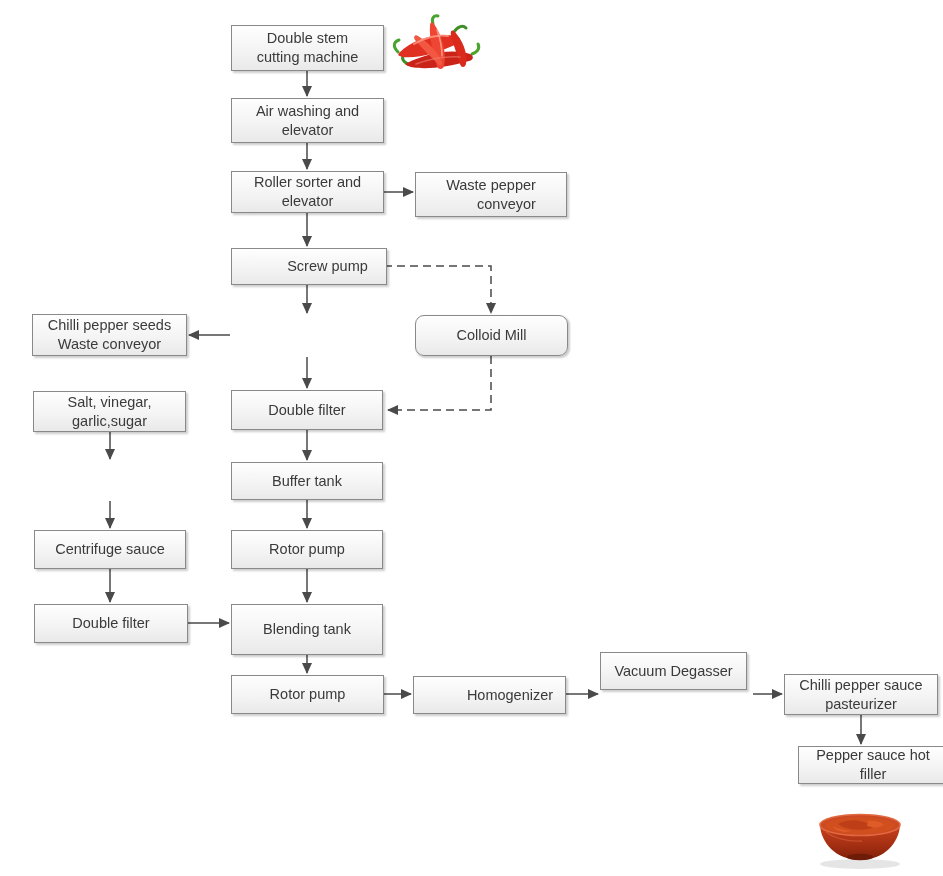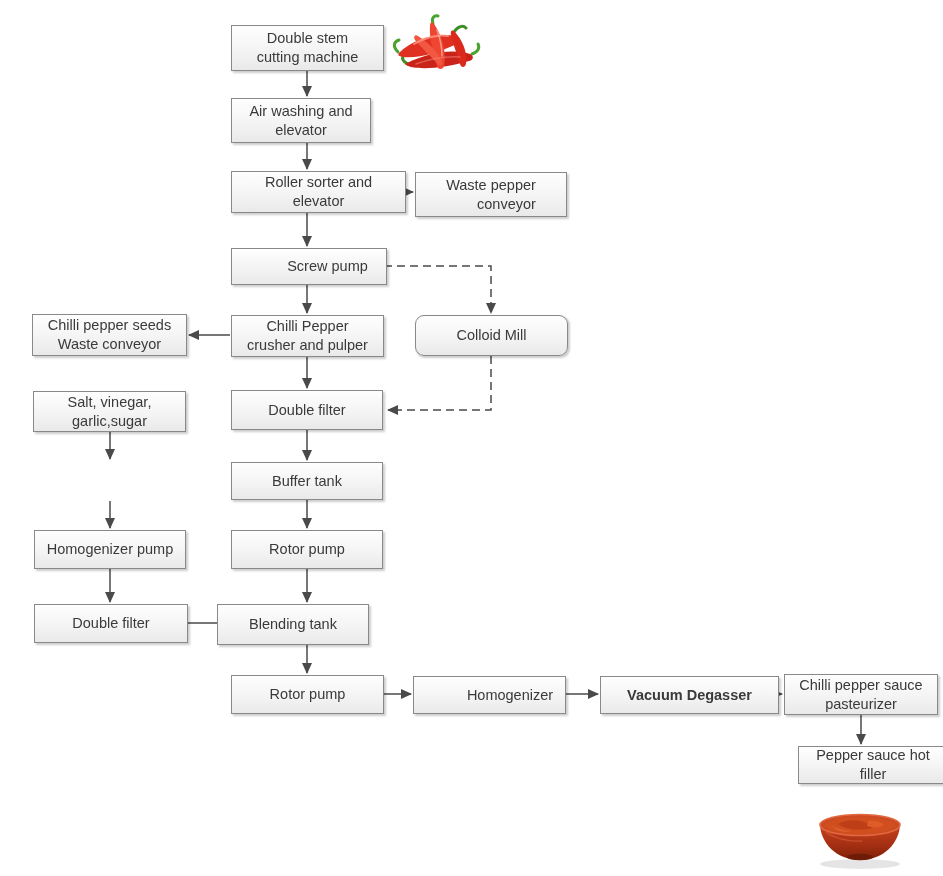--- a/index.html
+++ b/index.html
@@ -58,43 +58,41 @@
       <line x1="566" y1="694" x2="598" y2="694" marker-end="url(#arw)"></line>
       <line x1="753" y1="694" x2="782" y2="694" marker-end="url(#arw)"></line>
       <line x1="861" y1="715" x2="861" y2="744" marker-end="url(#arw)"></line>
       <polyline points="384,266 491,266 491,313" stroke-dasharray="8,5" marker-end="url(#arw)"></polyline>
       <polyline points="491,356 491,410 388,410" stroke-dasharray="8,5" marker-end="url(#arw)"></polyline>
     </g>
   </svg>
 
   <div class="node" style="left:231px;top:25px;width:153px;height:46px;">Double stem
 cutting machine</div>
-  <div class="node" style="left:231px;top:98px;width:140px;height:45px;">Air washing and
+  <div class="node" style="left:231px;top:98px;width:153px;height:45px;">Air washing and
 elevator</div>
-  <div class="node" style="left:231px;top:171px;width:175px;height:42px;">Roller  sorter and
+  <div class="node" style="left:231px;top:171px;width:153px;height:42px;">Roller  sorter and
 elevator</div>
   <div class="node" style="left:415px;top:172px;width:152px;height:45px;text-align:right;">Waste pepper
 conveyor</div>
   <div class="node" style="left:231px;top:248px;width:156px;height:37px;padding-left:40px;">Screw pump</div>
-  <div class="node" style="left:231px;top:315px;width:153px;height:42px;">Chilli Pepper
-crusher and pulper</div>
   <div class="node" style="left:32px;top:314px;width:155px;height:42px;">Chilli pepper seeds
 Waste  conveyor</div>
   <div class="node" style="left:415px;top:315px;width:153px;height:41px;border-radius:9px;">Colloid Mill</div>
   <div class="node" style="left:231px;top:390px;width:152px;height:40px;">Double filter</div>
   <div class="node" style="left:33px;top:391px;width:153px;height:41px;">Salt, vinegar,
 garlic,sugar</div>
   <div class="node" style="left:231px;top:462px;width:152px;height:38px;">Buffer tank</div>
-  <div class="node" style="left:34px;top:530px;width:152px;height:39px;">Homogenizer pump</div>
+  <div class="node" style="left:34px;top:530px;width:152px;height:39px;">Centrifuge sauce</div>
   <div class="node" style="left:231px;top:530px;width:152px;height:39px;">Rotor pump</div>
   <div class="node" style="left:34px;top:604px;width:154px;height:39px;">Double filter</div>
-  <div class="node" style="left:217px;top:604px;width:152px;height:41px;">Blending  tank</div>
+  <div class="node" style="left:231px;top:604px;width:152px;height:51px;">Blending  tank</div>
   <div class="node" style="left:231px;top:675px;width:153px;height:39px;">Rotor pump</div>
   <div class="node" style="left:413px;top:676px;width:153px;height:38px;padding-left:44px;">Homogenizer</div>
-  <div class="node" style="left:600px;top:676px;width:179px;height:38px;font-weight:bold;">Vacuum Degasser</div>
+  <div class="node" style="left:600px;top:652px;width:147px;height:38px;">Vacuum Degasser</div>
   <div class="node" style="left:784px;top:674px;width:154px;height:41px;">Chilli pepper sauce
 pasteurizer</div>
   <div class="node" style="left:786px;top:746px;width:150px;height:38px;margin-left:12px;">Pepper sauce hot
 filler</div>
 
   <div class="imgbox" style="left:388px;top:12px;width:95px;height:68px;">
     <svg width="95" height="68" viewBox="0 0 95 68">
 
       <path d="M10,40 C5,35 5,30 11,28" stroke="#4aa32e" stroke-width="3" fill="none" stroke-linecap="round"></path>
       <path d="M45,12 C43,6 46,3 50,4" stroke="#4aa32e" stroke-width="3" fill="none" stroke-linecap="round"></path>

